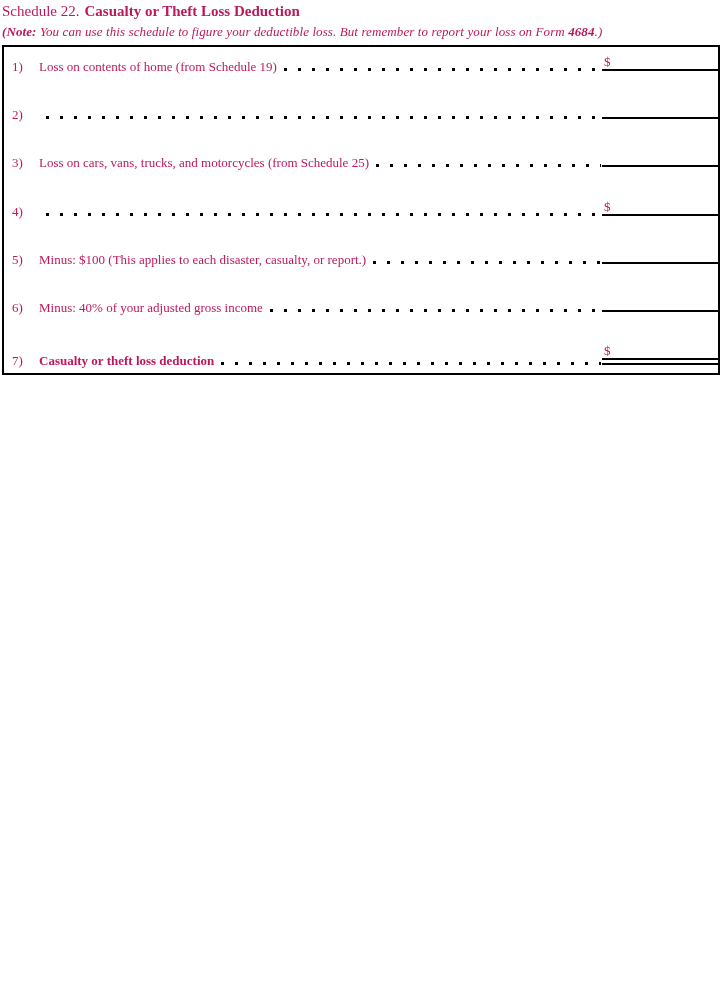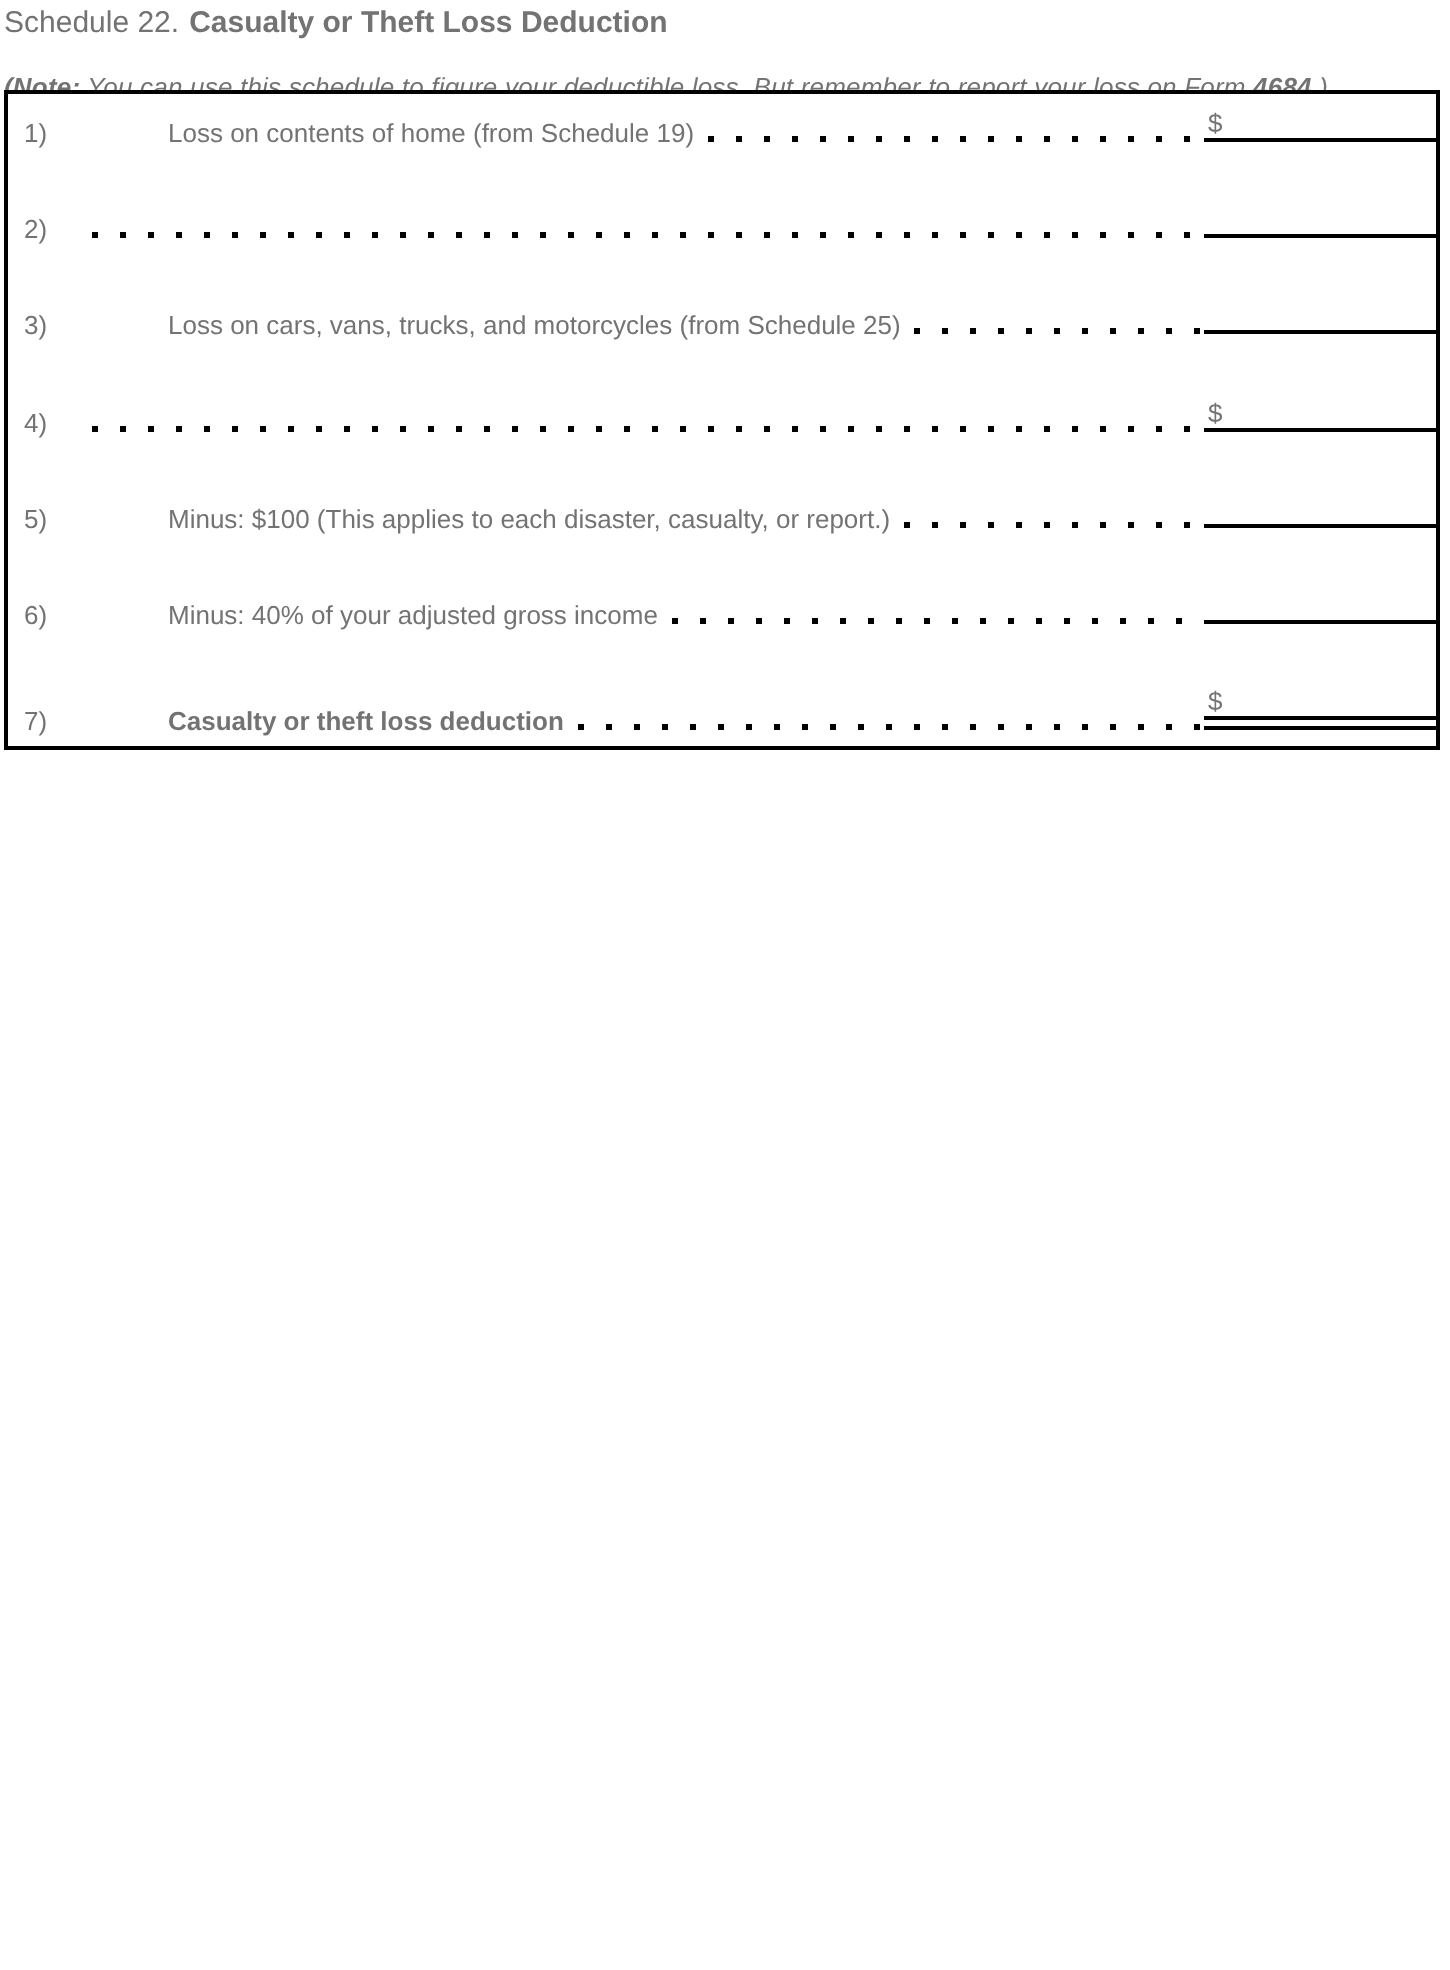--- a/index.html
+++ b/index.html
@@ -1,42 +1,41 @@
 <!DOCTYPE html>
 <html><head>
 <meta charset="utf-8">
 <style>
   html, body { margin: 0; padding: 0; background: #fff; }
   .page {
     position: relative;
     width: 725px;
     height: 985px;
     background: #ffffff;
-    color: #737373;
-    font-family: Liberation Sans, sans-serif;
+    color: #be185d;
+    font-family: Liberation Serif, serif;
     overflow: hidden;
   }
   .title-line {
     position: absolute;
     left: 2px;
     top: 3px;
     font-size: 15px;
     white-space: nowrap;
   }
   .title-line .t-plain { font-weight: normal; margin-right: 5px; }
   .title-line .t-bold  { font-weight: bold; }
   .note-line {
     position: absolute;
     left: 2px;
     top: 24px;
     font-size: 13px;
     font-style: italic;
     white-space: nowrap;
     letter-spacing: 0.1px;
-    margin-top: 12px;
   }
   .note-bold { font-weight: bold; }
   .form-box {
     position: absolute;
     left: 2px;
     top: 45px;
     width: 714px;
     height: 326px;
     border: 2px solid #000;
     background: #fff;
@@ -46,21 +45,21 @@
     left: 0;
     width: 100%;
     height: 22px;
     display: flex;
     align-items: baseline;
     font-size: 13px;
     line-height: 22px;
     white-space: nowrap;
   }
   .row .num  { flex: none; width: 27px; padding-left: 8px; }
-  .row .desc { flex: none; margin-left: 45px; }
+  .row .desc { flex: none; }
   .row .desc b { font-weight: bold; }
   .row .leader {
     flex: 1 1 auto;
     height: 3px;
     margin: 0 1px 0 7px;
     background: repeating-linear-gradient(to right, #000 0 3px, transparent 3px 14px);
   }
   .row .amount {
     flex: none;
     position: relative;

